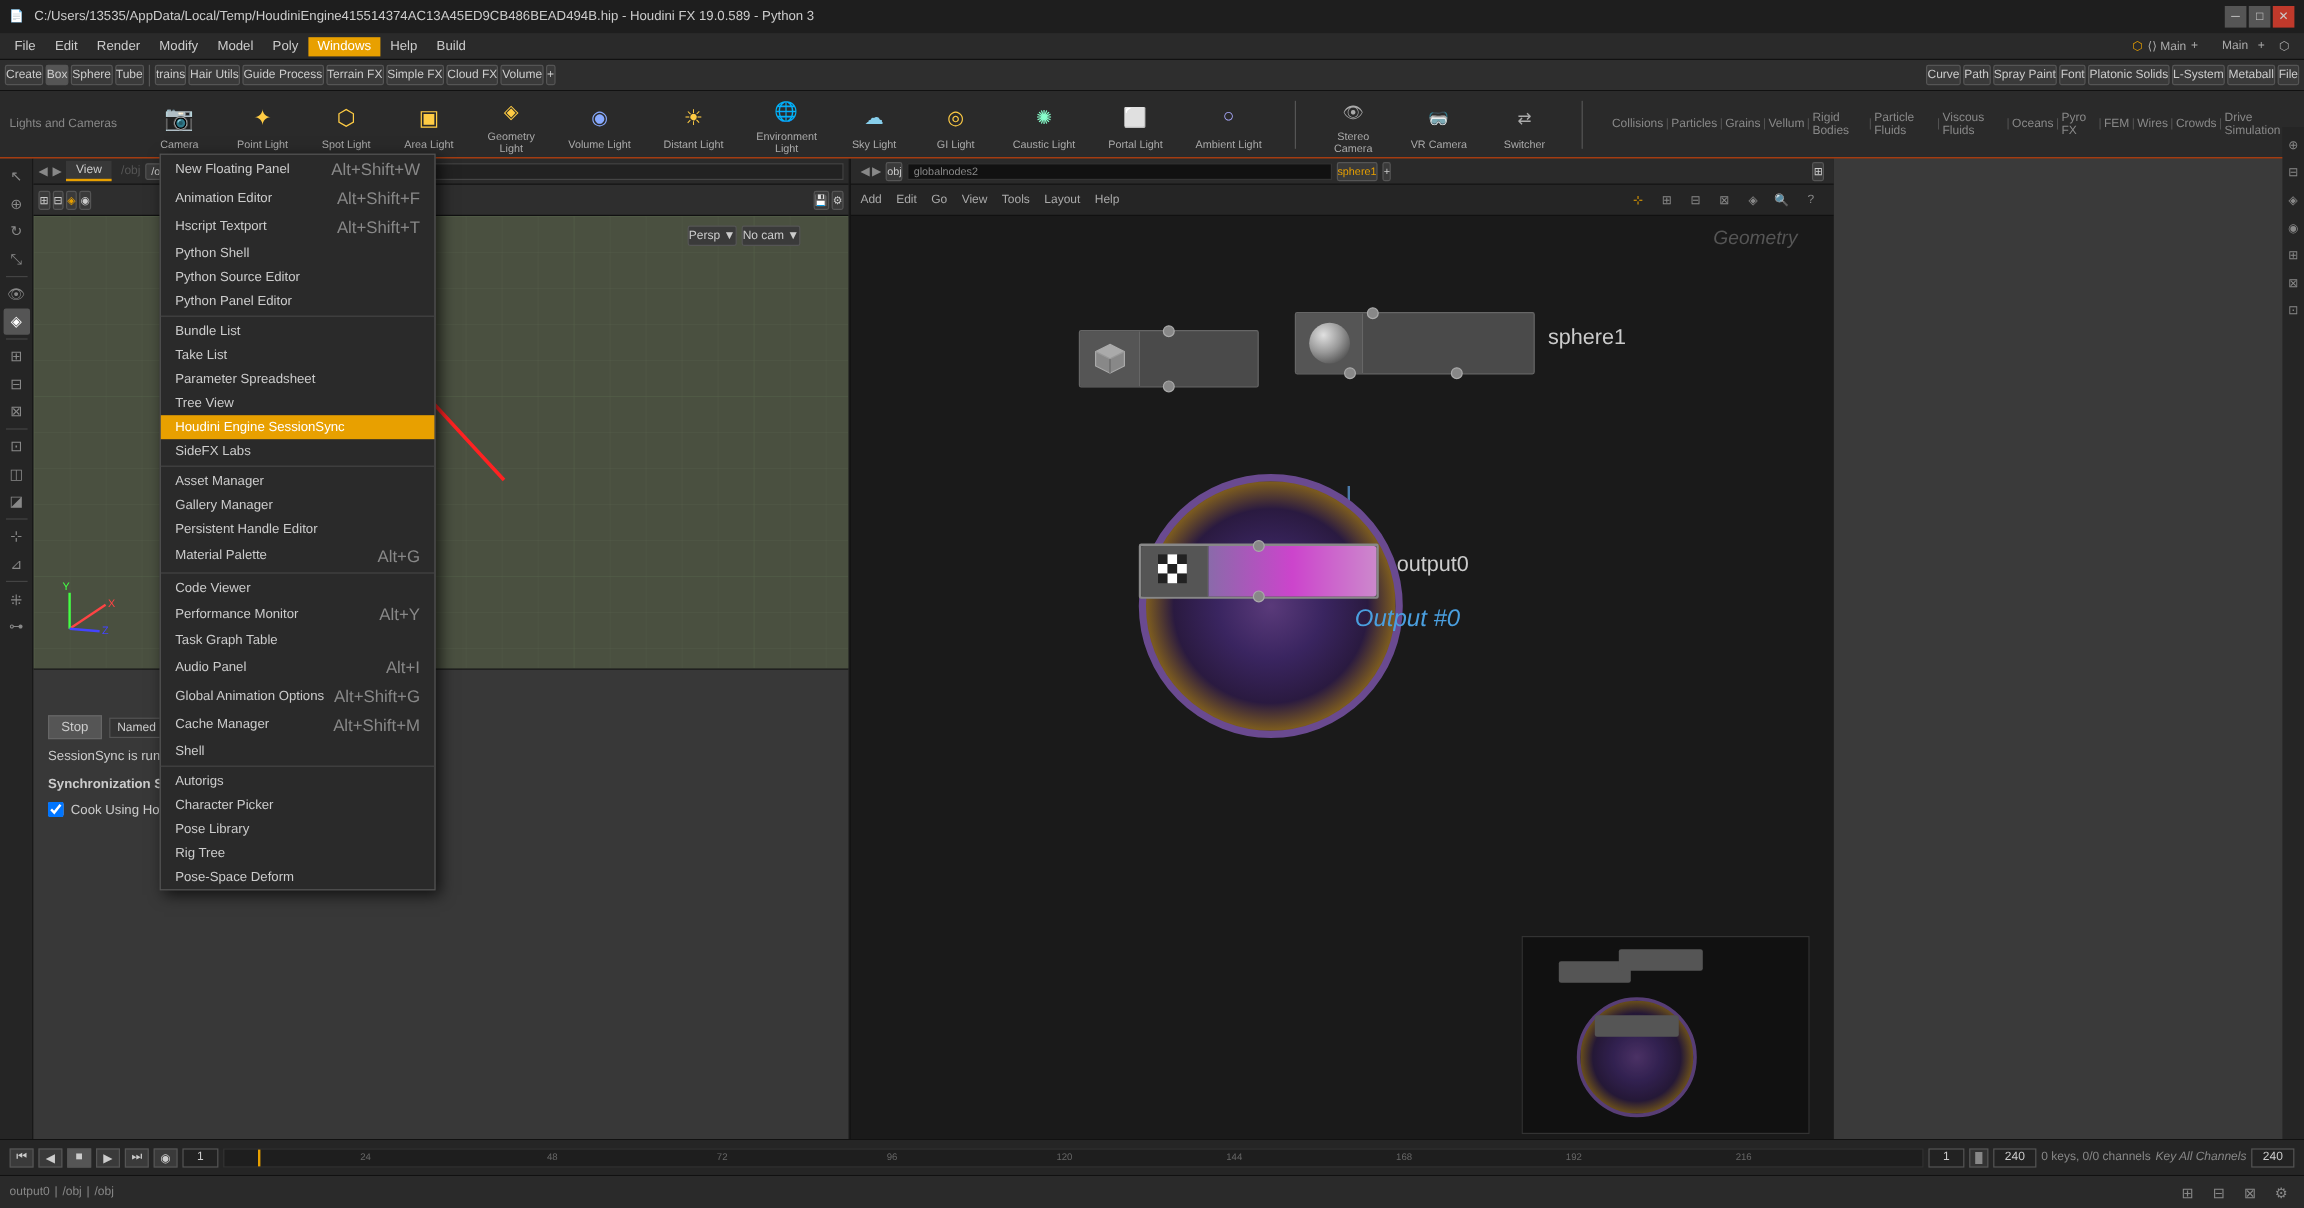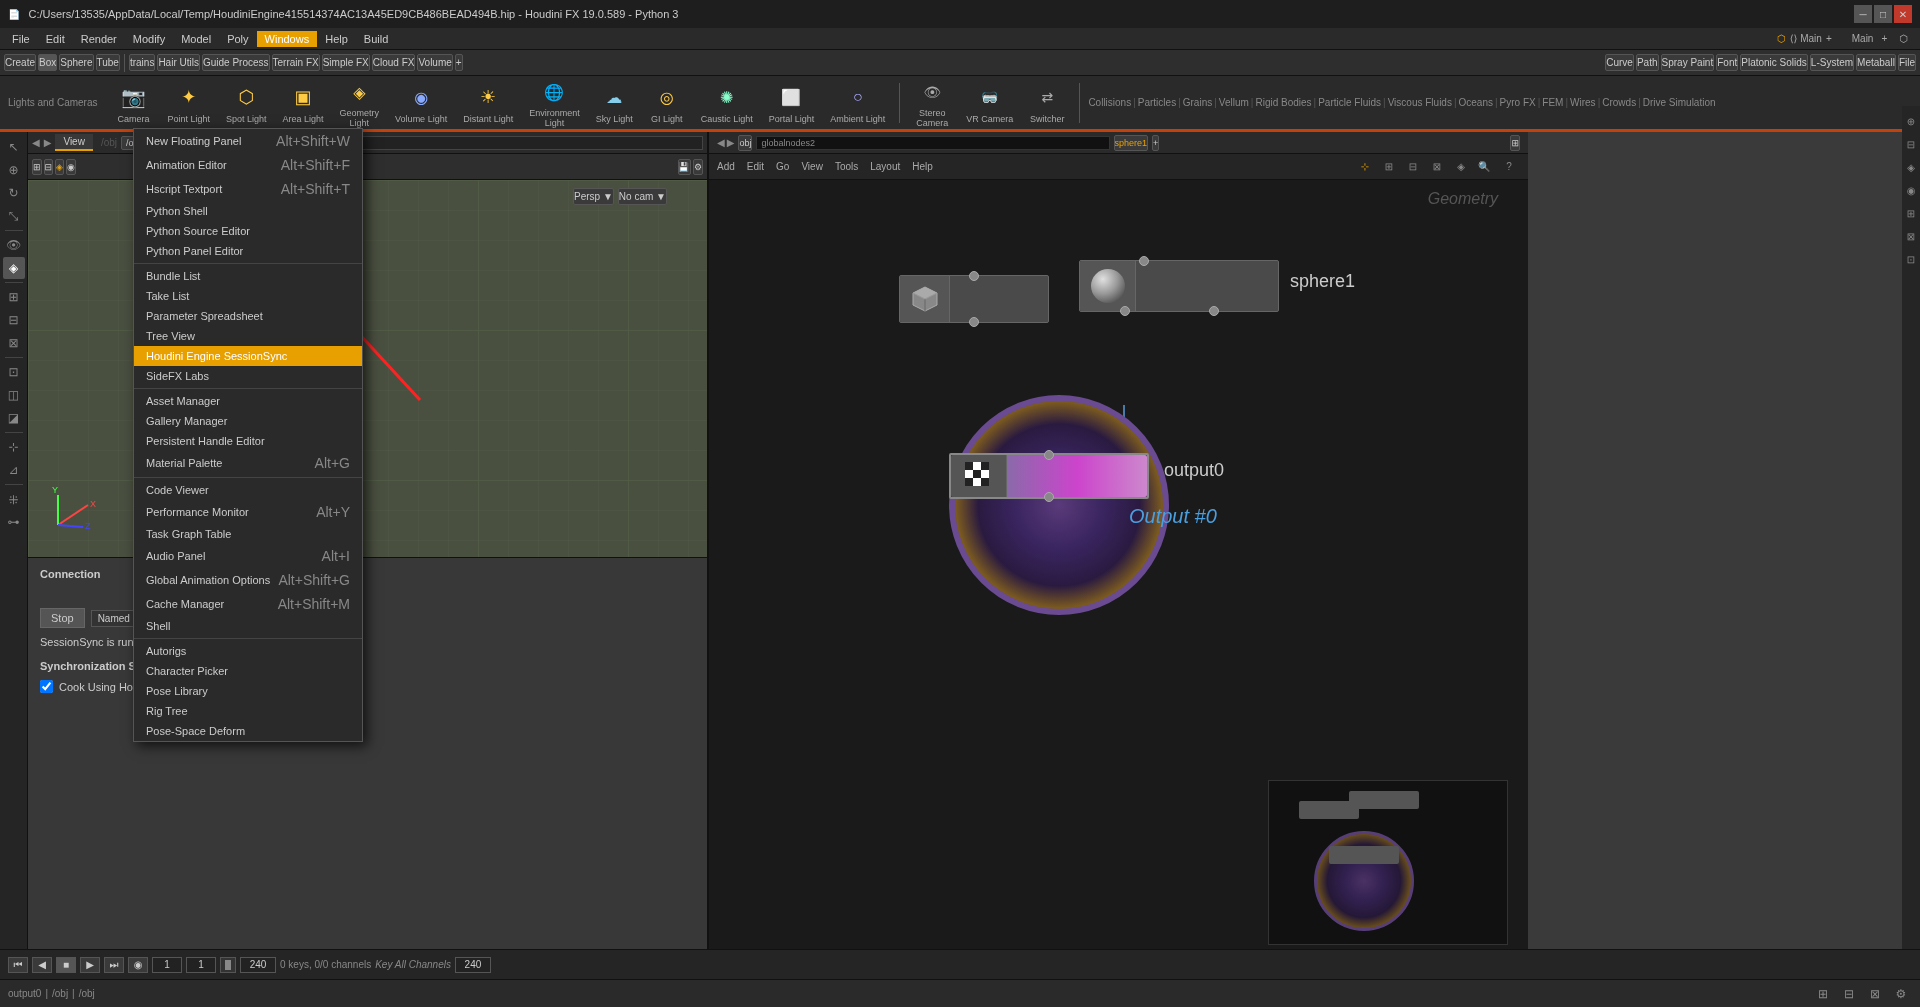--- a/index.html
+++ b/index.html
@@ -15,21 +15,21 @@
     #menubar { height: 22px; background: #2a2a2a; display: flex; align-items: center; padding: 0 4px; border-bottom: 1px solid #111; }
     .menu-item { padding: 2px 8px; color: #ccc; cursor: pointer; font-size: 11px; white-space: nowrap; }
     .menu-item:hover, .menu-item.active { background: #e8a000; color: #fff; }
 
     
     #toolbar1 { height: 26px; background: #2e2e2e; display: flex; align-items: center; padding: 0 4px; gap: 2px; border-bottom: 1px solid #111; }
     .tb-btn { padding: 2px 0; background: #3a3a3a; color: #ccc; font-size: 10px; cursor: pointer; border: 1px solid #555; border-radius: 2px; white-space: nowrap; }
     .tb-separator { width: 1px; height: 18px; background: #555; margin: 0 2px; }
 
     
-    #lights-toolbar { height: 56px; background: #2a2a2a; display: flex; align-items: center; padding: 0 8px; gap: 4px; border-bottom: 3px solid #c2410c; position: relative; }
+    #lights-toolbar { height: 56px; background: #2a2a2a; display: flex; align-items: center; padding: 0 8px; gap: 20px; border-bottom: 1px solid #c2410c; position: relative; }
     .light-tool { display: flex; flex-direction: column; align-items: center; justify-content: center; padding: 2px 6px; cursor: pointer; min-width: 48px; }
     .light-icon { width: 32px; height: 32px; display: flex; align-items: center; justify-content: center; }
     .light-label { font-size: 9px; color: #aaa; text-align: center; margin-top: 1px; white-space: nowrap; }
     .lights-section-label { font-size: 10px; color: #888; margin-right: 8px; white-space: nowrap; }
     .lights-separator { width: 1px; height: 40px; background: #555; margin: 0 4px; }
 
     
     #main-content { display: flex; height: calc(1007px - 28px - 22px - 26px - 56px - 30px - 28px); }
 
     
@@ -350,21 +350,20 @@
       <div class="strip-icon" style="font-size:10px;">⊕</div>
       <div class="strip-icon" style="font-size:10px;">⊟</div>
       <div class="strip-icon" style="font-size:10px;">◈</div>
       <div class="strip-icon" style="font-size:10px;">◉</div>
       <div class="strip-icon" style="font-size:10px;">⊞</div>
       <div class="strip-icon" style="font-size:10px;">⊠</div>
       <div class="strip-icon" style="font-size:10px;">⊡</div>
     </div>
 
     <div id="sync-content" style="background:#383838; padding:10px 12px; border-top:1px solid #111;">
-      <div style="font-weight:bold; color:#ccc; margin-bottom:8px; font-size:11px;">Connection</div>
       <div class="connection-row">
         <button class="stop-btn">Stop</button>
         <div class="pipe-type" style="cursor:pointer;">Named Pipe</div>
         <input class="pipe-input" value="hapi" style="background: rgb(34, 34, 34); color: rgb(204, 204, 204); border: 1px solid rgb(85, 85, 85); padding: 2px 4px; font-size: 10px; width: 80px;">
         <div class="help-btn">?</div>
       </div>
       <div class="sync-status">SessionSync is running using pipe name 'hapi'</div>
       <div class="sync-settings-title">Synchronization Settings</div>
       <div class="checkbox-row">
         <input type="checkbox" checked="" style="">
@@ -643,20 +642,36 @@
 
   <div class="timeline-btn">⏮</div>
   <div class="timeline-btn">◀</div>
   <div class="timeline-btn" style="background:#555;">■</div>
   <div class="timeline-btn">▶</div>
   <div class="timeline-btn">⏭</div>
   <div class="timeline-btn">◉</div>
 
   <input class="frame-input" value="1" style="background: rgb(34, 34, 34); border: 1px solid rgb(85, 85, 85); color: rgb(204, 204, 204); text-align: center; font-size: 10px; width: 30px; height: 16px;">
 
+  <div class="timeline-track" style="flex:1; height:16px; background:#1e1e1e; border:1px solid #333; position:relative;">
+
+    <div style="position:absolute; top:0; left:2%; width:2px; height:100%; background:#e8a000;"></div>
+
+    <div style="position:absolute; top:0; left:0; width:100%; height:100%; display:flex; align-items:center;">
+      <span style="position:absolute; left:8%; font-size:8px; color:#666;">24</span>
+      <span style="position:absolute; left:19%; font-size:8px; color:#666;">48</span>
+      <span style="position:absolute; left:29%; font-size:8px; color:#666;">72</span>
+      <span style="position:absolute; left:39%; font-size:8px; color:#666;">96</span>
+      <span style="position:absolute; left:49%; font-size:8px; color:#666;">120</span>
+      <span style="position:absolute; left:59%; font-size:8px; color:#666;">144</span>
+      <span style="position:absolute; left:69%; font-size:8px; color:#666;">168</span>
+      <span style="position:absolute; left:79%; font-size:8px; color:#666;">192</span>
+      <span style="position:absolute; left:89%; font-size:8px; color:#666;">216</span>
+    </div>
+  </div>
 
   <input class="frame-input" value="1" style="background: rgb(34, 34, 34); border: 1px solid rgb(85, 85, 85); color: rgb(204, 204, 204); text-align: center; font-size: 10px; width: 30px; height: 16px;">
 
   <div style="width:16px; height:16px; background:#333; border:1px solid #555; display:flex; align-items:center; justify-content:center; cursor:pointer;">
     <div style="width:6px; height:10px; background:#888;"></div>
   </div>
 
   <input class="frame-input" value="240" style="background: rgb(34, 34, 34); border: 1px solid rgb(85, 85, 85); color: rgb(204, 204, 204); text-align: center; font-size: 10px; width: 36px; height: 16px;">
 
   <div style="font-size:10px; color:#888; white-space:nowrap;">0 keys, 0/0 channels</div>

